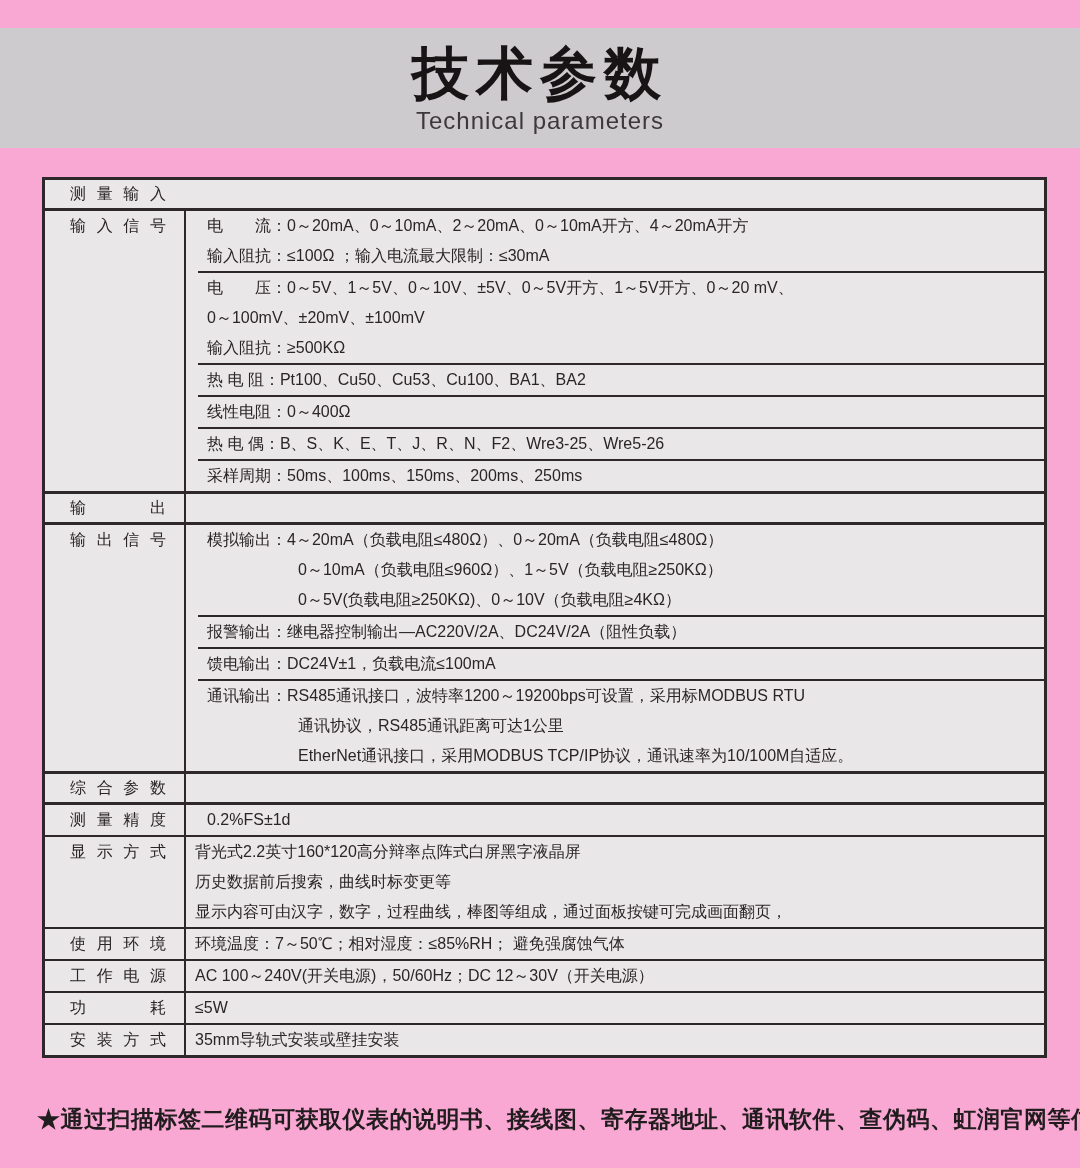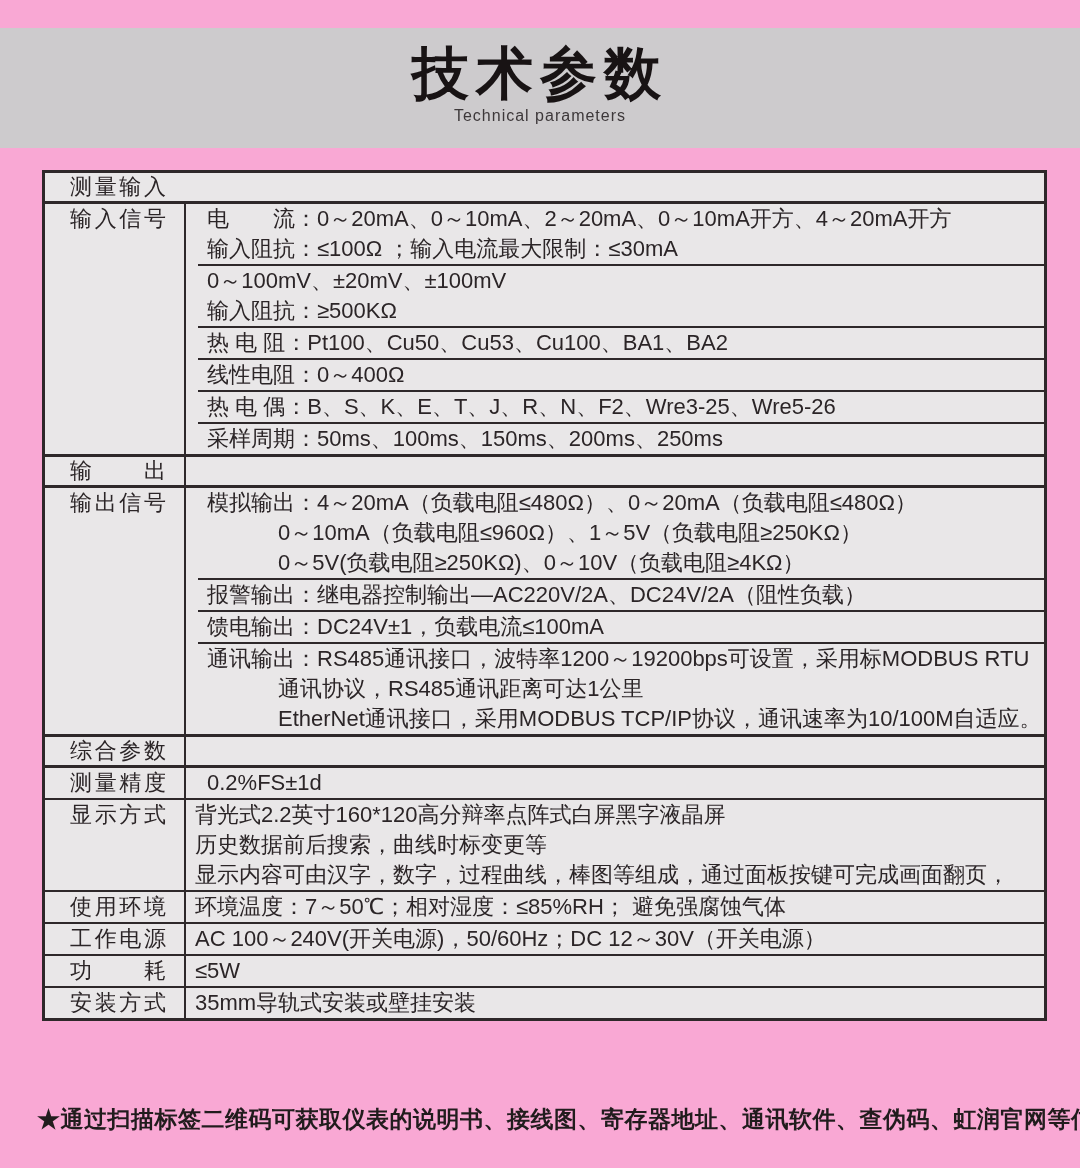--- a/index.html
+++ b/index.html
@@ -10,46 +10,46 @@
   }
   .title-band {
     position:absolute; top:28px; left:0; width:1080px; height:120px;
     background:#cdcbcd; text-align:center;
   }
   .title {
     font-size:57px; font-weight:bold; letter-spacing:7px;
     line-height:1; padding-top:17px; color:#181314;
   }
   .subtitle {
-    font-size:16px; color:#3d383a; margin-top:5px; letter-spacing:1px;
+    font-size:24px; color:#3d383a; margin-top:5px; letter-spacing:1px;
   }
   .spec-table {
-    position:absolute; left:42px; top:170px; width:1005px;
+    position:absolute; left:42px; top:177px; width:1005px;
     border:3px solid #2e282a; box-sizing:border-box;
-    font-size:22px; background:#e9e7e8;
+    font-size:16px; background:#e9e7e8;
   }
   .trow { display:flex; border-top:2px solid #2e282a; }
   .trow.first { border-top:none; }
   .trow.thick { border-top:3px solid #2e282a;gap:12px; }
   .lcell {
     flex:0 0 141px; box-sizing:border-box; padding-left:25px;
     border-right:2px solid #2e282a;
   }
   .lcell.nodiv { border-right:none; flex:0 0 141px; }
   .ltext {
     display:inline-block; width:96px; line-height:30px;
     text-align:justify; text-align-last:justify;
   }
   .trow.section .ltext { line-height:28px; }
   .ccell { flex:1 1 auto; min-width:0; }
   .trow.section .ccell { min-height:28px; }
   .gcell { border-top:2px solid #2e282a; }
   .gcell:first-child { border-top:none; }
   .line { line-height:30px; padding-left:9px; white-space:nowrap; }
-  .line.ind { padding-left:80px; }
+  .line.ind { padding-left:80px;margin-left:20px; }
   .footnote {
     position:absolute; left:37px; top:1104px; width:1030px;
     font-size:23px; font-weight:bold; color:#211c1d;
     letter-spacing:0.5px; white-space:nowrap;
   }
 </style>
 </head>
 <body>
 
 <div class="page">
@@ -62,20 +62,21 @@
         <div class="lcell nodiv"><span class="ltext">测量输入</span></div>
       </div>
       <div class="trow group thick">
         <div class="lcell"><span class="ltext">输入信号</span></div>
         <div class="ccell">
           <div class="gcell">
             <div class="line">电　　流：0～20mA、0～10mA、2～20mA、0～10mA开方、4～20mA开方</div>
             <div class="line">输入阻抗：≤100Ω ；输入电流最大限制：≤30mA</div>
           </div>
           <div class="gcell">
+            <div class="line">电　　压：0～5V、1～5V、0～10V、±5V、0～5V开方、1～5V开方、0～20 mV、</div>
             <div class="line">0～100mV、±20mV、±100mV</div>
             <div class="line">输入阻抗：≥500KΩ</div>
           </div>
           <div class="gcell">
             <div class="line">热 电 阻：Pt100、Cu50、Cu53、Cu100、BA1、BA2</div>
           </div>
           <div class="gcell">
             <div class="line">线性电阻：0～400Ω</div>
           </div>
           <div class="gcell">

